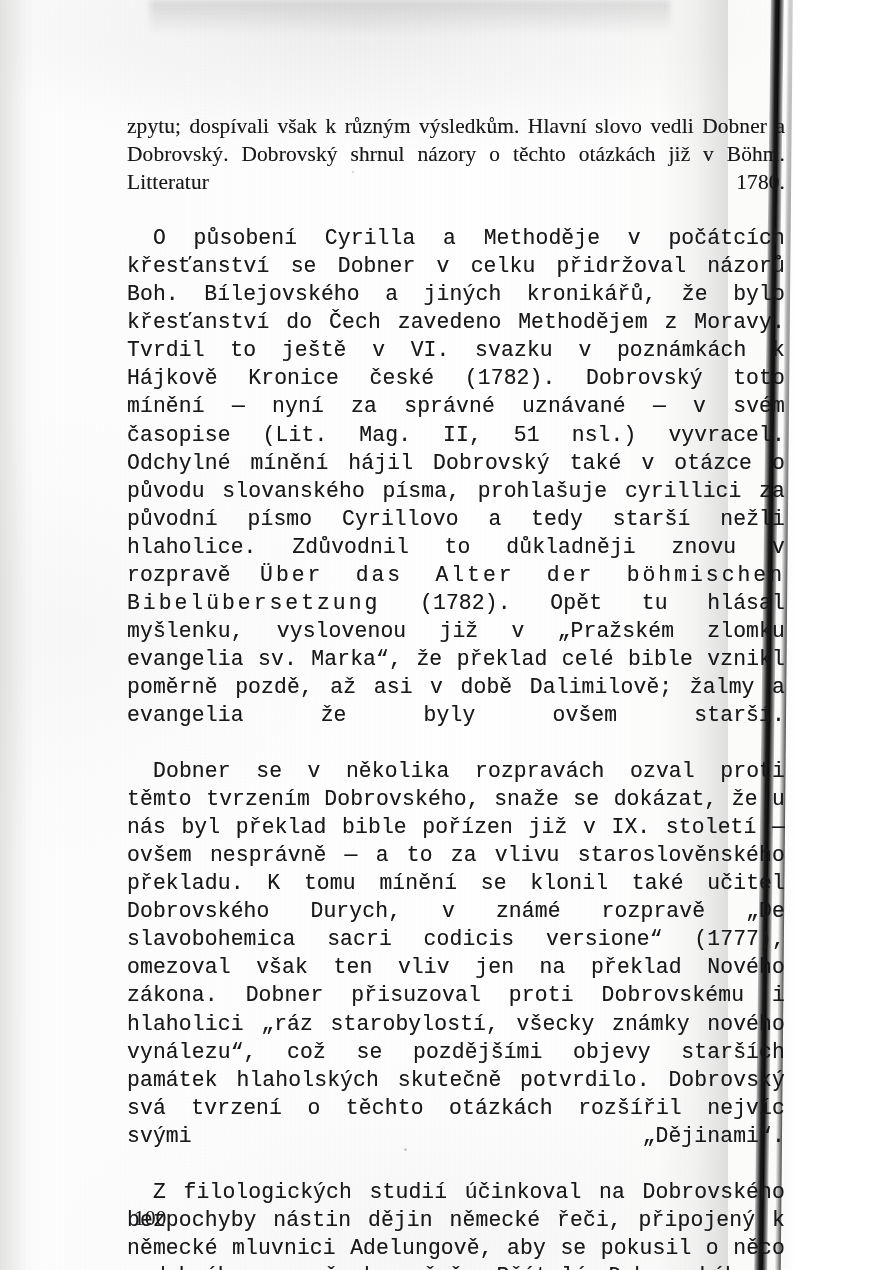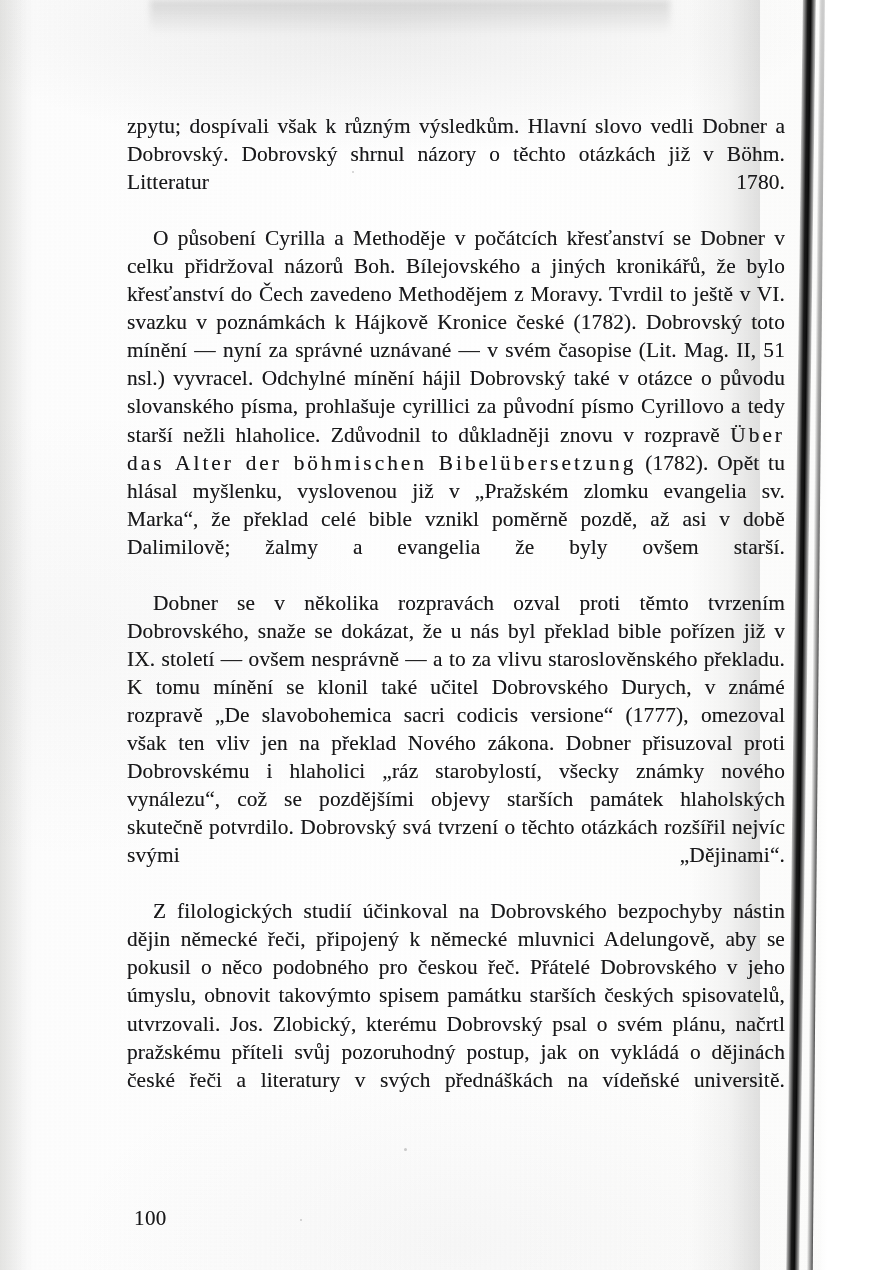--- a/index.html
+++ b/index.html
@@ -10,21 +10,20 @@
   body {
     font-family: "Liberation Serif", "DejaVu Serif", serif;
   }
 
   #page {
     position: relative;
     width: 802px;
     height: 1270px;
     overflow: hidden;
     background: #e5e5e5;
-    padding-left: 32px;
   }
 
   
   .paper-base {
     position: absolute;
     inset: 0;
     background:
       radial-gradient(ellipse 600px 180px at 46% 2%, rgba(120,120,120,0.13) 0%, rgba(255,255,255,0) 72%),
       radial-gradient(ellipse 420px 300px at 8% 50%, rgba(150,150,150,0.05) 0%, rgba(255,255,255,0) 75%),
       radial-gradient(ellipse 500px 260px at 55% 98%, rgba(140,140,140,0.07) 0%, rgba(255,255,255,0) 78%),
@@ -105,20 +104,21 @@
     line-height: 28.05px;
     text-align: justify;
     text-justify: inter-word;
     letter-spacing: 0.12px;
     word-spacing: 0.4px;
     text-indent: 0;
     -webkit-font-smoothing: antialiased;
   }
   p.para.indent {
     text-indent: 26px;
+    font-family: Liberation Mono, monospace;
   }
   
   p.para::after {
     content: "";
     display: inline-block;
     width: 100%;
   }
 
   .spaced {
     letter-spacing: 3.0px;

